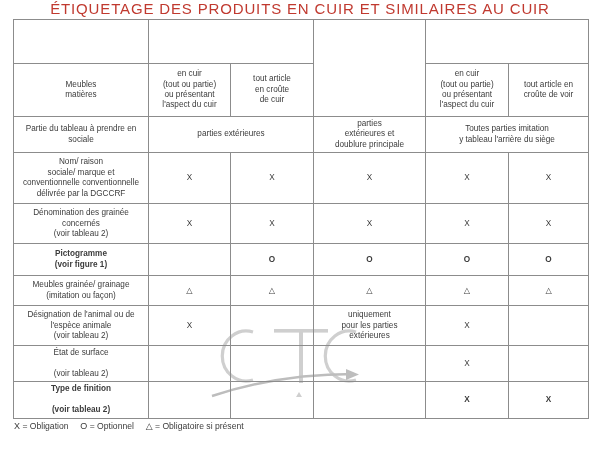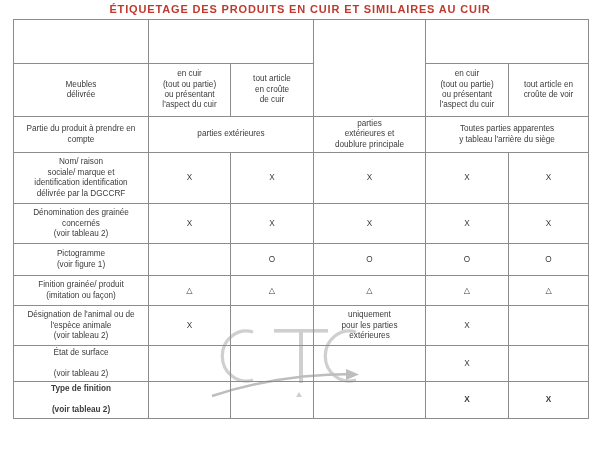--- a/index.html
+++ b/index.html
@@ -20,23 +20,23 @@
     position: relative;
     width: 600px;
     height: 457px;
     box-sizing: border-box;
   }
 
   
   .title {
     text-align: center;
     color: #c0392f;
-    font-size: 11px;
+    font-size: 15px;
     letter-spacing: 0.85px;
-    font-weight: 700;
+    font-weight: 400;
     padding-top: 3px;
     padding-bottom: 4px;
     line-height: 12px;
     white-space: nowrap;
   }
 
   
   .watermark {
     position: absolute;
     left: 196px;
@@ -116,21 +116,21 @@
   td.note {
     font-size: 8.2px;
     line-height: 10.4px;
   }
 
   .r-h1 { height: 44px; }
   .r-h2 { height: 53px; }
   .r-part { height: 31px; }
   .r-nom  { height: 51px; margin-top: 24px; }
   .r-den  { height: 40px; }
-  .r-pic  { height: 32px; }
+  .r-pic  { height: 32px; font-weight: bold; }
   .r-fin  { height: 30px; }
   .r-des  { height: 40px; }
   .r-eta  { height: 32px; }
   .r-typ  { height: 33px; font-weight: bold; }
 
   
   .legend {
     position: absolute;
     left: 14px;
     top: 420px;
@@ -186,21 +186,21 @@
           <td class="hdr" rowspan="2">
             <span>Maroquinerie</span><br>
             <span>et voyage</span>
           </td>
           <td class="hdr" colspan="2">Meubles</td>
         </tr>
 
         <tr class="r-h2">
           <td class="rowlabel">
             <span>Meubles</span><br>
-            <span>délivrée</span>
+            <span>matières</span>
           </td>
           <td class="rowlabel">
             <span>en cuir</span><br>
             <span>(tout ou partie)</span><br>
             <span>ou présentant</span><br>
             <span>l'aspect du cuir</span>
           </td>
           <td class="rowlabel">
             <span>tout article</span><br>
             <span>en croûte</span><br>
@@ -213,40 +213,40 @@
             <span>l'aspect du cuir</span>
           </td>
           <td class="rowlabel">
             <span>tout article en</span><br>
             <span>croûte de voir</span>
           </td>
         </tr>
 
         <tr class="r-part">
           <td class="rowlabel">
-            <span>Partie du produit à prendre en</span><br>
-            <span>compte</span>
+            <span>Partie du tableau à prendre en</span><br>
+            <span>sociale</span>
           </td>
           <td class="note" colspan="2">parties extérieures</td>
           <td class="note">
             <span>parties</span><br>
             <span>extérieures et</span><br>
             <span>doublure principale</span>
           </td>
           <td class="note" colspan="2">
-            <span>Toutes parties apparentes</span><br>
+            <span>Toutes parties imitation</span><br>
             <span>y tableau l'arrière du siège</span>
           </td>
         </tr>
 
         <tr class="r-nom">
           <td class="rowlabel">
             <span>Nom/ raison</span><br>
             <span>sociale/ marque et</span><br>
-            <span>identification identification</span><br>
+            <span>conventionnelle conventionnelle</span><br>
             <span>délivrée par la DGCCRF</span>
           </td>
           <td class="mark">X</td>
           <td class="mark">X</td>
           <td class="mark">X</td>
           <td class="mark">X</td>
           <td class="mark">X</td>
         </tr>
 
         <tr class="r-den">
@@ -269,21 +269,21 @@
           </td>
           <td class="mark"></td>
           <td class="mark">O</td>
           <td class="mark">O</td>
           <td class="mark">O</td>
           <td class="mark">O</td>
         </tr>
 
         <tr class="r-fin">
           <td class="rowlabel">
-            <span>Finition grainée/ produit</span><br>
+            <span>Meubles grainée/ grainage</span><br>
             <span>(imitation ou façon)</span>
           </td>
           <td class="mark tri">△</td>
           <td class="mark tri">△</td>
           <td class="mark tri">△</td>
           <td class="mark tri">△</td>
           <td class="mark tri">△</td>
         </tr>
 
         <tr class="r-des">
@@ -324,14 +324,24 @@
           <td class="mark"></td>
           <td class="mark"></td>
           <td class="mark">X</td>
           <td class="mark">X</td>
         </tr>
 
       </tbody>
     </table>
   </div>
 
+  <div class="legend">
+    <span class="sym">X</span>
+    <span>= Obligation</span>
+    <span class="gap"></span>
+    <span class="sym">O</span>
+    <span>= Optionnel</span>
+    <span class="gap"></span>
+    <span class="sym">△</span>
+    <span>= Obligatoire si présent</span>
+  </div>
 
 </div>
 
 </body></html>

